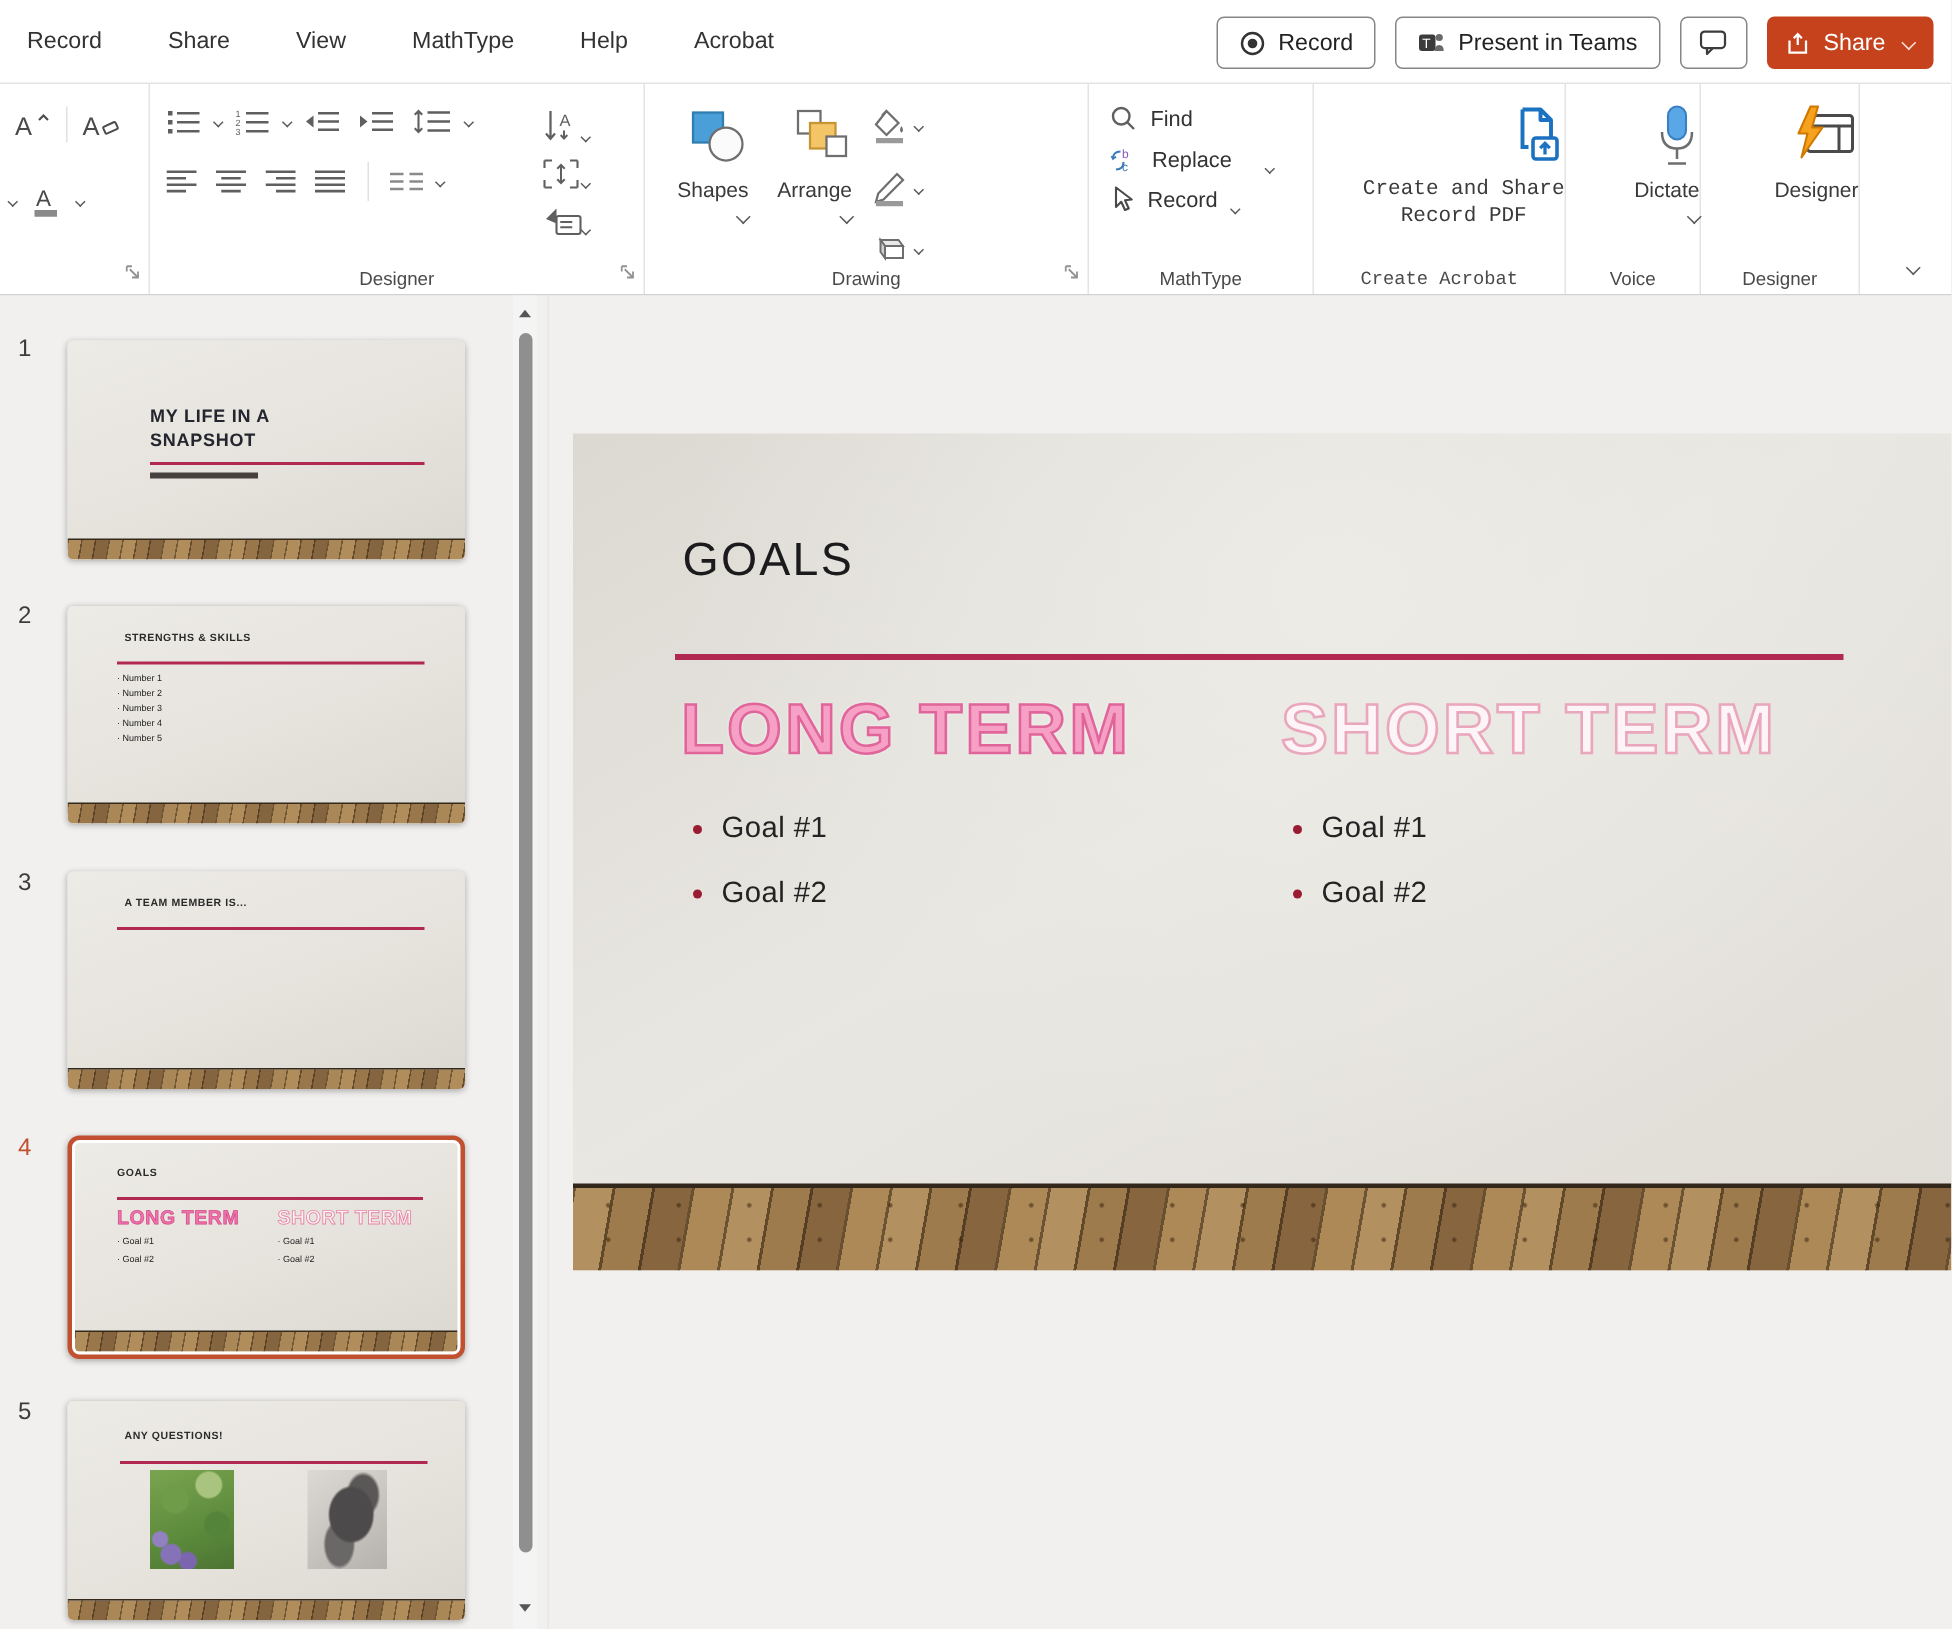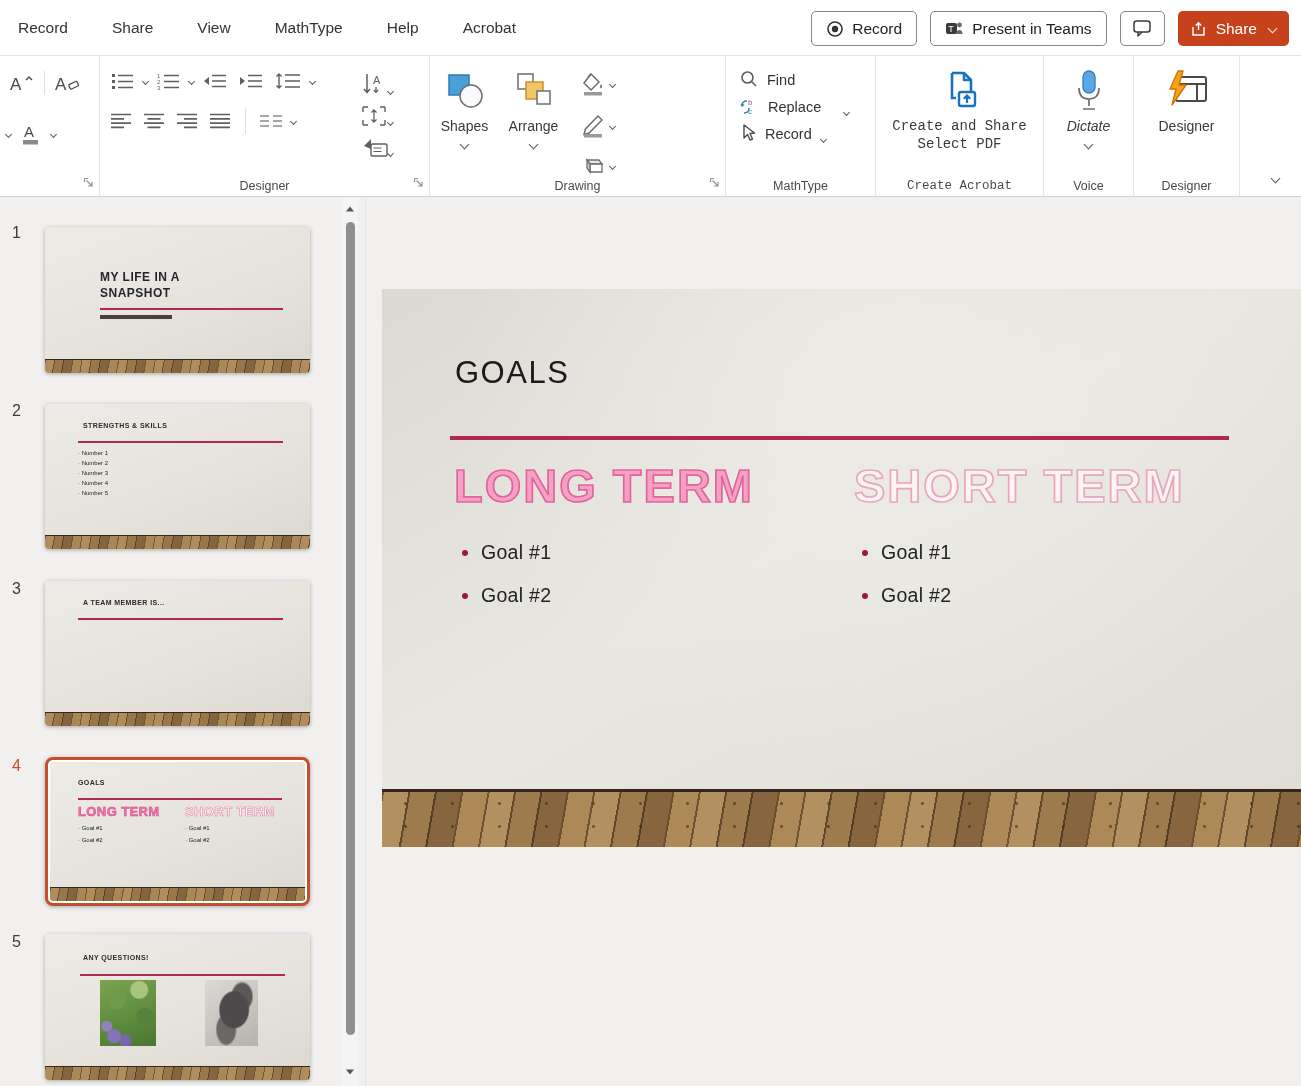--- a/index.html
+++ b/index.html
@@ -21,21 +21,21 @@
   .rgroup { position:relative; height:100%; border-right:1px solid #e4e4e4; }
   .rgroup-label { position:absolute; bottom:3px; left:0; right:0; text-align:center; font-size:12.5px; color:#4a4a4a; }
   .dlg { position:absolute; bottom:4px; right:5px; opacity:.8; cursor:pointer; }
   .chev { width:7px; height:7px; border-right:1.6px solid #5a5a5a; border-bottom:1.6px solid #5a5a5a; transform:rotate(45deg); display:inline-block; flex:0 0 auto; }
   .chev.sm { width:5px; height:5px; }
 
   .smallbtn { display:inline-flex; align-items:center; gap:4px; padding:4px 3px; border-radius:3px; cursor:pointer; }
   .grid-left { display:flex; flex-direction:column; gap:14px; padding:12px 0 0 8px; }
   .grid-row { display:flex; align-items:center; gap:6px; }
 
-  .bigbtn { width:69px; display:flex; flex-direction:column; align-items:center; padding-top:10px; cursor:pointer; }
+  .bigbtn { width:69px; display:flex; flex-direction:column; align-items:flex-end; padding-top:10px; cursor:pointer; }
   .bigbtn .bicon { height:50px; display:flex; align-items:center; justify-content:center; }
   .bigbtn .blabel { font-size:14px; color:#3a3a3a; line-height:1.25; text-align:center; margin-top:2px; }
   .bigbtn .chev { margin-top:5px; }
   .bigbtn.disabled .blabel { color:#a8a8a8; }
 
   .vstack { display:flex; flex-direction:column; justify-content:flex-start; gap:7px; padding-top:12px; }
 
   .edit-rows { display:flex; flex-direction:column; gap:9px; padding:14px 0 0 14px; }
   .edit-row { display:flex; align-items:flex-end; gap:9px; font-size:14.5px; color:#333; cursor:pointer; }
 
@@ -386,27 +386,27 @@
     <div class="bigbtn" style="width:100%;">
       <span class="bicon">
         <svg width="40" height="46" viewBox="0 0 40 46">
             <path d="M12 5 H24 L31 12 V24 M31 12 H24 V5" fill="none" stroke="#1b72c0" stroke-width="2.6" stroke-linejoin="round"></path>
             <path d="M12 5 V30 H16" fill="none" stroke="#1b72c0" stroke-width="2.6"></path>
             <rect x="19" y="24" width="16" height="14" rx="2" fill="none" stroke="#1b72c0" stroke-width="2.4"></rect>
             <path d="M27 35 V28 M23.8 30.8 L27 27.6 L30.2 30.8" fill="none" stroke="#1b72c0" stroke-width="2.2"></path>
           </svg>
       </span>
       <span class="blabel"><span>Create and Share</span><br>
-      <span>Select PDF</span></span>
+      <span>Record PDF</span></span>
     </div>
     <div class="rgroup-label">Create Acrobat</div>
   </div>
 
   <div class="rgroup" style="width:90px;">
-    <div class="bigbtn" style="width:100%;font-style:italic;">
+    <div class="bigbtn" style="width:100%;">
       <span class="bicon">
         <svg width="30" height="46" viewBox="0 0 30 46">
             <rect x="9" y="3" width="12" height="22" rx="6" fill="#5aa7e8" stroke="#3a7fc0" stroke-width="1.4"></rect>
             <path d="M5 20 q0 11 10 11 q10 0 10-11" fill="none" stroke="#6e6e6e" stroke-width="1.7"></path>
             <path d="M15 31 v7 M9 41 h12" stroke="#6e6e6e" stroke-width="1.7" fill="none"></path>
           </svg>
       </span>
       <span class="blabel">Dictate</span>
       <span class="chev"></span>
     </div>

